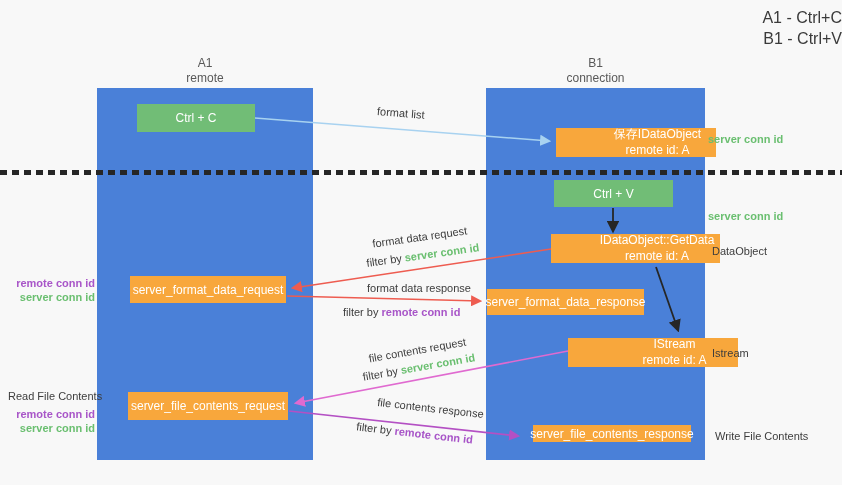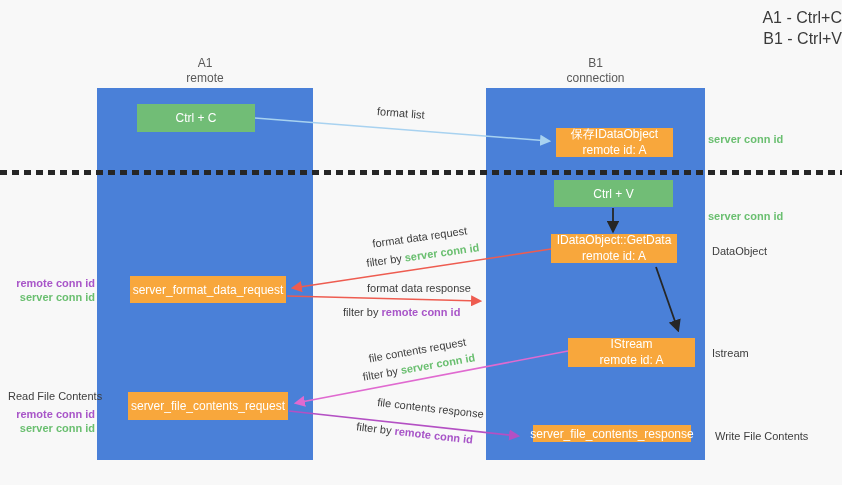--- a/index.html
+++ b/index.html
@@ -16,21 +16,21 @@
   }
   .col { position:absolute; top:88px; height:372px; background:#4a80d8; }
   .dotted {
     position:absolute; left:0; top:170px; width:842px; height:5px;
     background:repeating-linear-gradient(90deg,#262626 0 7px,transparent 7px 12px);
   }
   .box {
     position:absolute; display:flex; align-items:center; justify-content:center;
     color:#fff; text-align:center; font-size:12px;
   }
-  .box.two-line { flex-direction:column; line-height:1.3; }
+  .box.two-line { flex-direction:column; line-height:1.3;padding-left:43px; }
   .green  { background:#71bd76; }
   .orange { background:#f8a73c; }
   .lbl { position:absolute; font-size:11px; color:#3d3d3d; white-space:nowrap; }
   .green-text  { color:#6abf70; font-weight:bold; }
   .purple-text { color:#a855c8; font-weight:bold; }
   .right-align { text-align:right; }
   svg.arrows { position:absolute; left:0; top:0; pointer-events:none; }
 </style>
 </head>
 <body>
@@ -98,20 +98,23 @@
 
   <div class="box orange two-line" style="left:551px; top:234px; width:126px; height:29px;">
     <span>IDataObject::GetData</span>
     <span>remote id: A</span>
   </div>
 
   <div class="box orange" style="left:130px; top:276px; width:156px; height:27px;justify-content:center;">
     <span>server_format_data_request</span>
   </div>
 
+  <div class="box orange" style="left:487px; top:289px; width:157px; height:26px;">
+    <span>server_format_data_response</span>
+  </div>
 
   <div class="box orange two-line" style="left:568px; top:338px; width:127px; height:29px;">
     <span>IStream</span>
     <span>remote id: A</span>
   </div>
 
   <div class="box orange" style="left:128px; top:392px; width:160px; height:28px;">
     <span>server_file_contents_request</span>
   </div>
 

